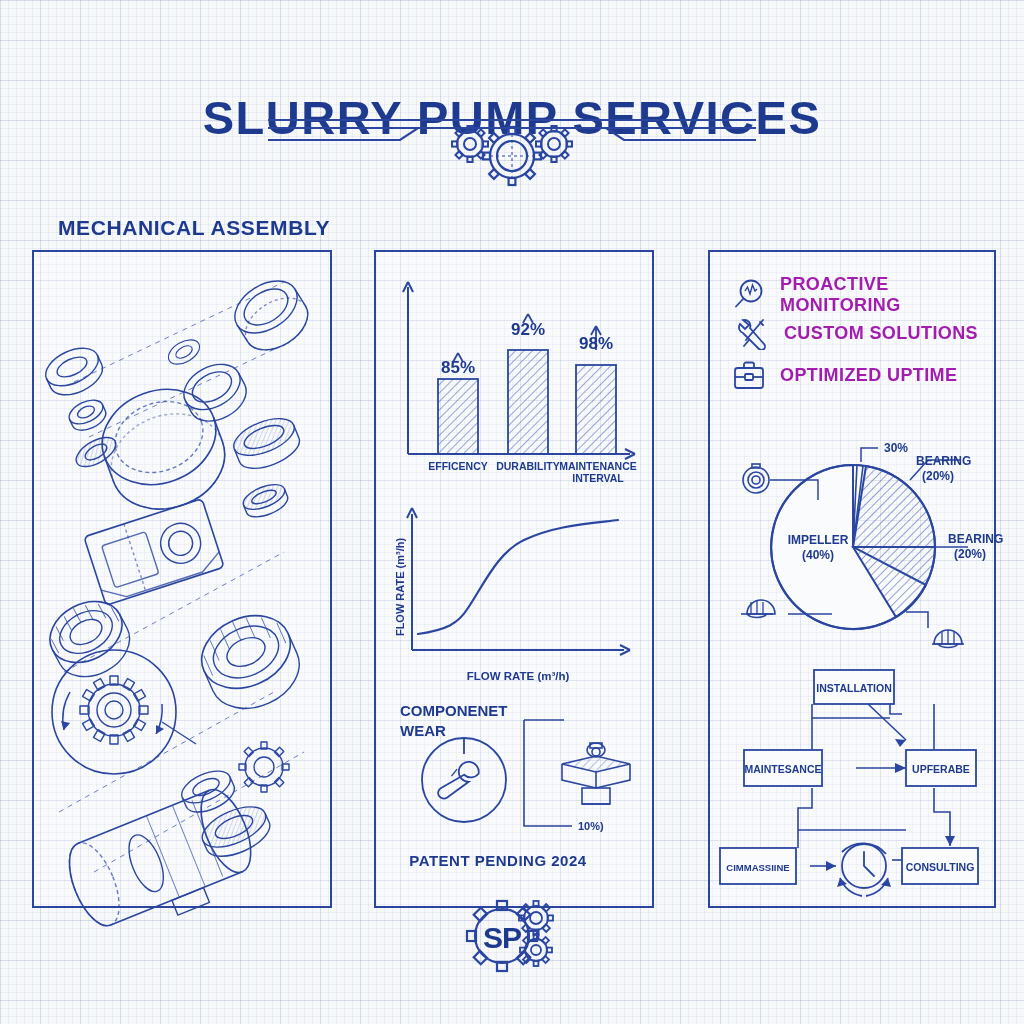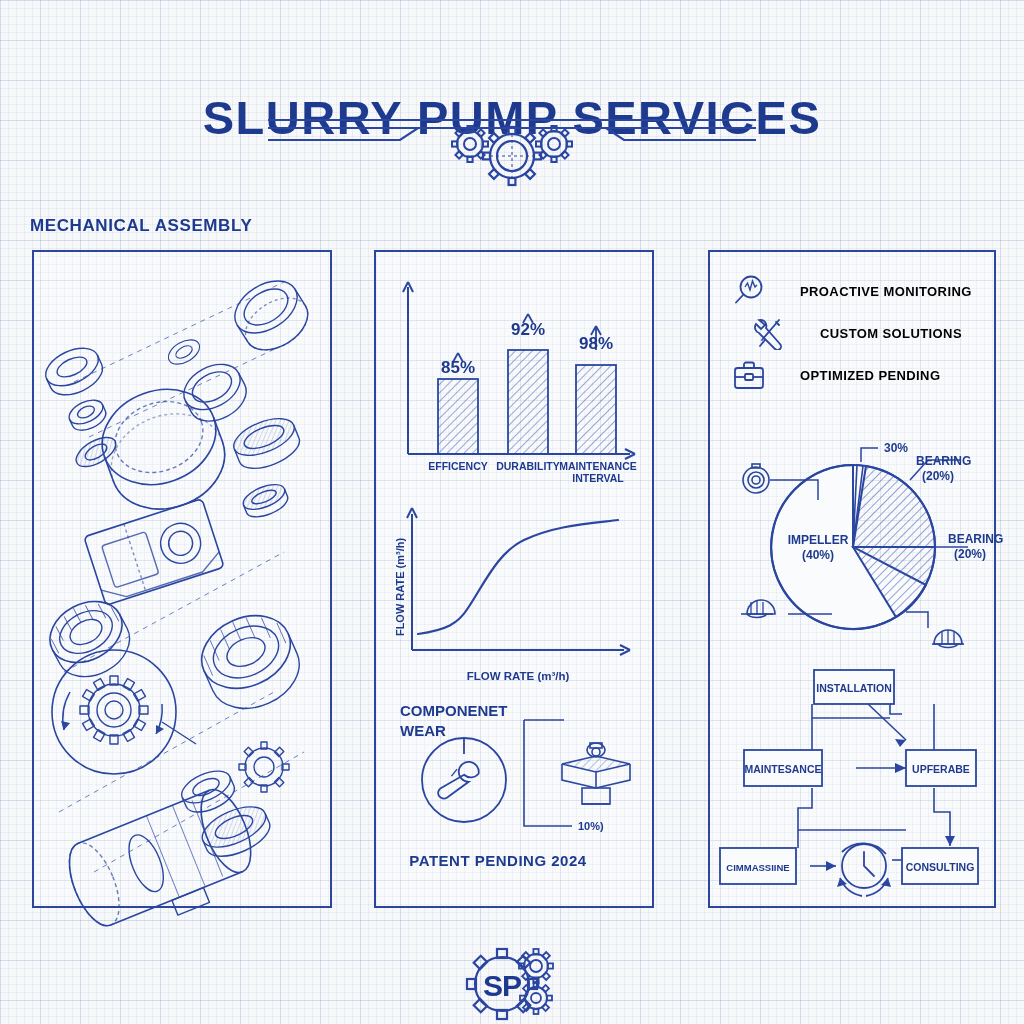--- a/index.html
+++ b/index.html
@@ -23,22 +23,22 @@
   .title{
     position:absolute;left:0;top:58px;width:1024px;text-align:center;
     font-size:47px;font-weight:bold;letter-spacing:1.5px;
     color:#1e3a8f;
     margin-top:32px;
   }
   .divider{position:absolute;left:0;top:112px;width:1024px;height:60px;}
 
   
   .col-head{
-    position:absolute;font-size:17px;font-weight:bold;letter-spacing:0.6px;
-    color:#1e3a8f;text-align:left;
+    position:absolute;font-size:21px;font-weight:bold;letter-spacing:0.6px;
+    color:#1e3a8f;text-align:right;
   }
   #head-0{left:30px;top:216px;width:300px;}
   #head-1{left:362px;top:216px;width:300px;}
   #head-2{left:694px;top:216px;width:300px;}
 
   
   .panel{
     position:absolute;border:2px solid #2a46a0;background:rgba(255,255,255,0.25);
   }
   #panel-0{left:32px;top:250px;width:296px;height:654px;}
@@ -50,33 +50,33 @@
   
   .bp-text{
     fill:#1e3a8f;font-family:"Liberation Sans",sans-serif;font-weight:bold;
   }
 
   
   .adv-row{
     position:absolute;display:flex;align-items:center;gap:14px;left:22px;width:250px;
   }
   .adv-icon{width:34px;height:34px;flex:0 0 34px;}
-  .adv-label{font-size:13px;font-weight:bold;letter-spacing:0.4px;color:#000000;margin-left:20px;}
+  .adv-label{font-size:18px;font-weight:bold;letter-spacing:0.4px;color:#a21caf;}
   #adv-0{top:22px;}
   #adv-1{top:64px;justify-content:center;}
   #adv-2{top:106px;}
 
   
   .footnote{
     position:absolute;left:0;top:600px;width:244px;text-align:center;
     font-size:15px;font-weight:bold;letter-spacing:0.5px;color:#1e3a8f;
   }
 
   
-  .footer-logo{position:absolute;left:462px;top:944px;width:100px;height:80px;}
+  .footer-logo{position:absolute;left:462px;top:896px;width:100px;height:80px;}
   .logo-text{
     font-size:30px;font-weight:bold;fill:#1e3a8f;
     font-family:"Liberation Sans",sans-serif;letter-spacing:-1px;
   }
 </style>
 </head>
 <body>
 
 <div class="stage">
 
@@ -452,21 +452,21 @@
       <span class="adv-icon">
         <svg viewBox="0 0 34 34" xmlns="http://www.w3.org/2000/svg" width="34" height="34">
           <g stroke="#2a46a0" fill="none" stroke-width="1.8">
             <rect x="3" y="10" width="28" height="20" rx="2.5"></rect>
             <path d="M12 10 V6.5 a2 2 0 0 1 2 -2 h6 a2 2 0 0 1 2 2 V10"></path>
             <line x1="3" y1="19" x2="31" y2="19"></line>
             <rect x="13" y="16" width="8" height="6" rx="1" fill="#f7f8fa"></rect>
           </g>
         </svg>
       </span>
-      <span class="adv-label">OPTIMIZED PENDING</span>
+      <span class="adv-label">OPTIMIZED UPTIME</span>
     </div>
 
     <svg class="svgfill" viewBox="0 0 284 654" xmlns="http://www.w3.org/2000/svg">
       <defs>
         <pattern id="hatchPie" width="6" height="6" patternTransform="rotate(45)" patternUnits="userSpaceOnUse">
           <line x1="0" y1="0" x2="0" y2="6" stroke="#3a57b0" stroke-width="1.2"></line>
         </pattern>
       </defs>
 
       <g>

